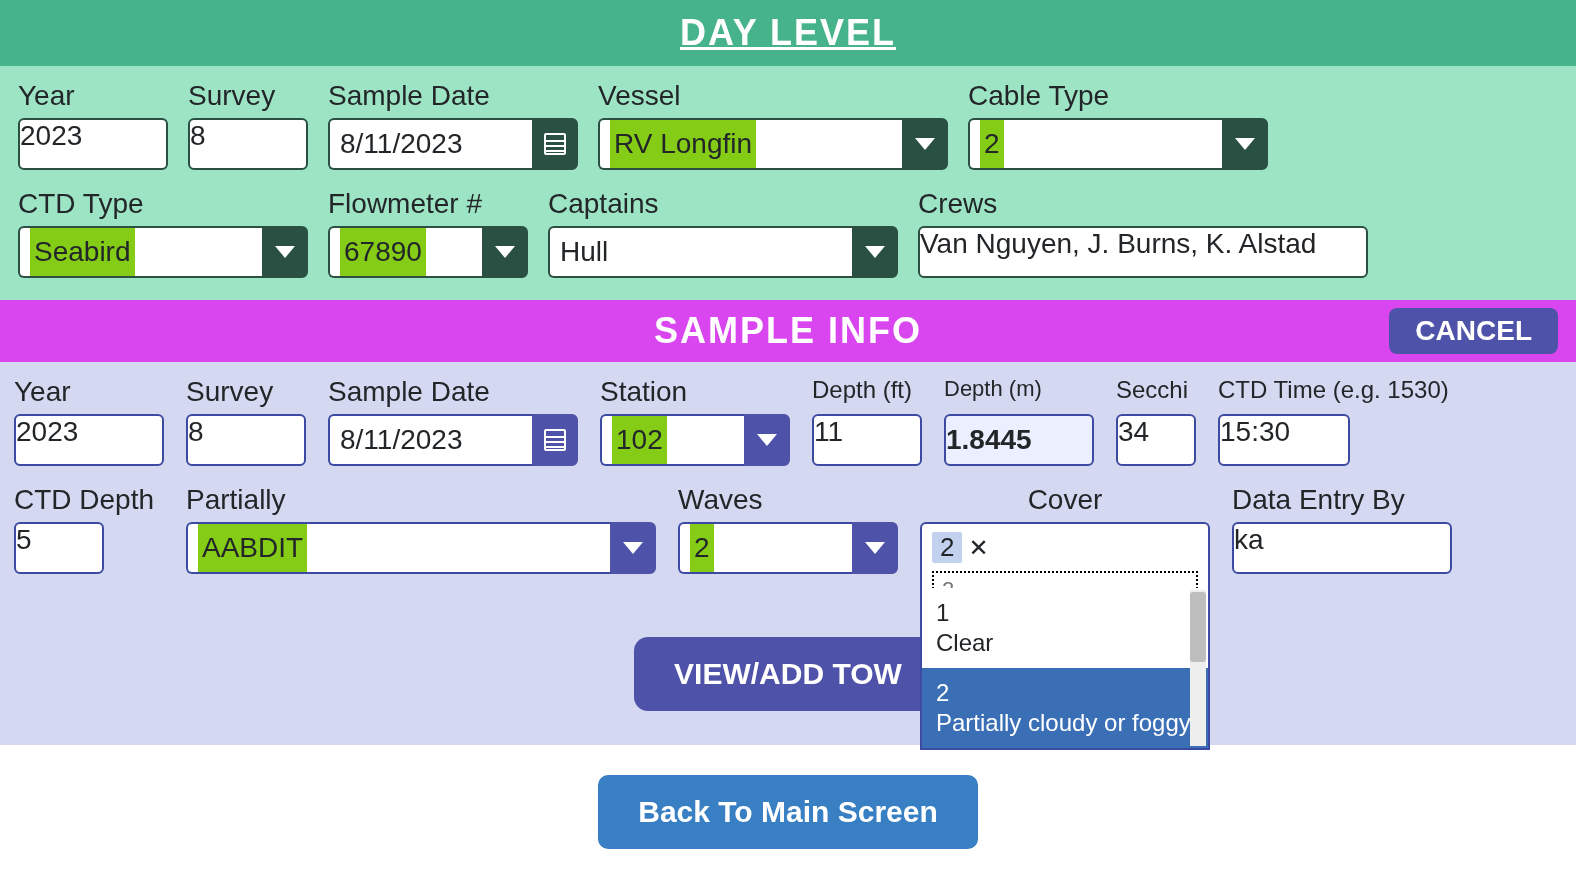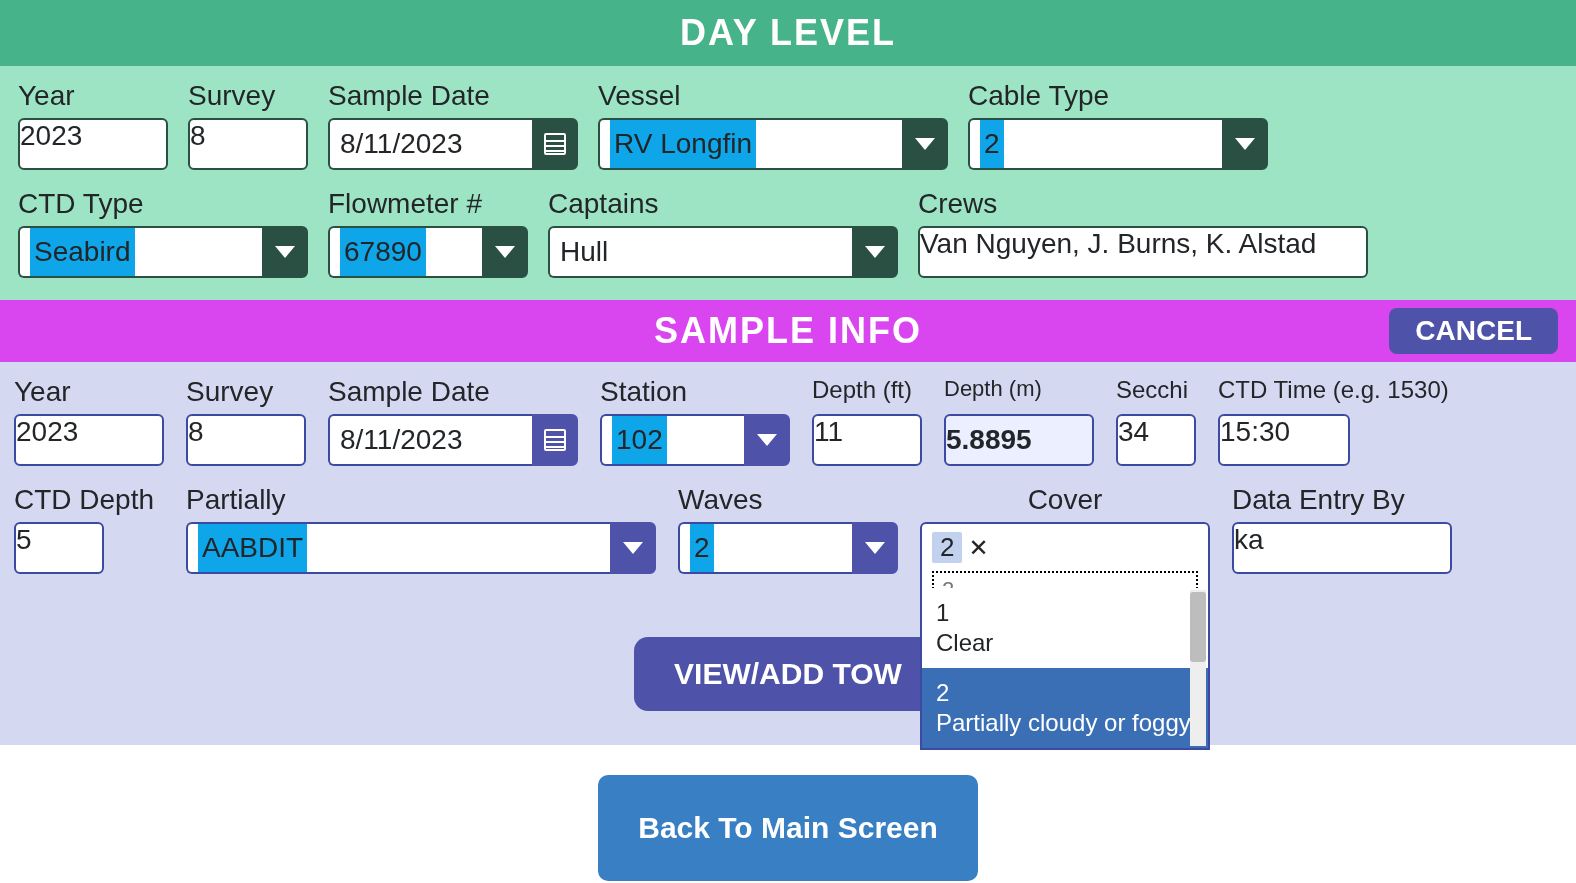--- a/index.html
+++ b/index.html
@@ -13,20 +13,21 @@
   }
   
   .banner-green {
     background: #47b38b;
     color: #fff;
     font-weight: 800;
     letter-spacing: 2px;
     text-align: center;
     font-size: 36px;
     padding: 12px 18px;
+    text-decoration: underline;
   }
   .day-level-body {
     background: #9de4c5;
     padding: 14px 18px 22px 18px;
     display: flex;
     flex-wrap: wrap;
     gap: 18px 20px;
   }
   .field { display: flex; flex-direction: column; justify-content: space-between; }
   .label {
@@ -107,21 +108,21 @@
     border: 2px solid #fff;
     border-radius: 2px;
   }
   .cal-icon::after {
     content: "";
     position: absolute; left: 2px; right: 2px; top: 7px; height: 2px;
     background: #fff;
     box-shadow: 0 5px 0 #fff, 0 10px 0 #fff;
   }
   .hl {
-    background: #0ea5e9;
+    background: #84cc16;
     padding: 16px 4px;
     border-radius: 2px;
   }
   
   .banner-purple {
     background: #d946ef;
     position: relative;
     display: flex;
     align-items: center;
     justify-content: center;
@@ -171,21 +172,21 @@
     display: block;
     margin: 4px auto 0 auto;
   }
   .main-btn {
     background: #387fc4;
     color: #fff;
     border: none;
     border-radius: 10px;
     font-size: 30px;
     font-weight: 700;
-    padding: 36px 40px;
+    padding: 20px 40px;
     cursor: pointer;
     display: block;
     margin: 30px auto 0 auto;
   }
   
   .cover-wrap { position: relative; }
   .cover-box {
     border: 2px solid #3d4aa1;
     border-radius: 6px;
     background: #fff;
@@ -391,21 +392,21 @@
           </div>
       </div>
     </div>
     <div class="field" style="width:110px">
       <span class="label small">Depth (ft)</span>
       <div class="text-input"><span>11</span></div>
     </div>
     <div class="field" style="width:150px">
       <span class="label small" style="font-size:22px">Depth (m)</span>
       <div class="calc-input" style="display:flex;align-items:center">
-          <span>5.8895</span>
+          <span>1.8445</span>
         </div>
     </div>
     <div class="field" style="width:80px">
       <span class="label small">Secchi</span>
       <div class="text-input"><span>34</span></div>
     </div>
     <div class="field" style="width:260px">
       <span class="label small">CTD Time (e.g. 1530)</span>
       <div class="text-input" style="width:132px"><span>15:30</span></div>
     </div>

